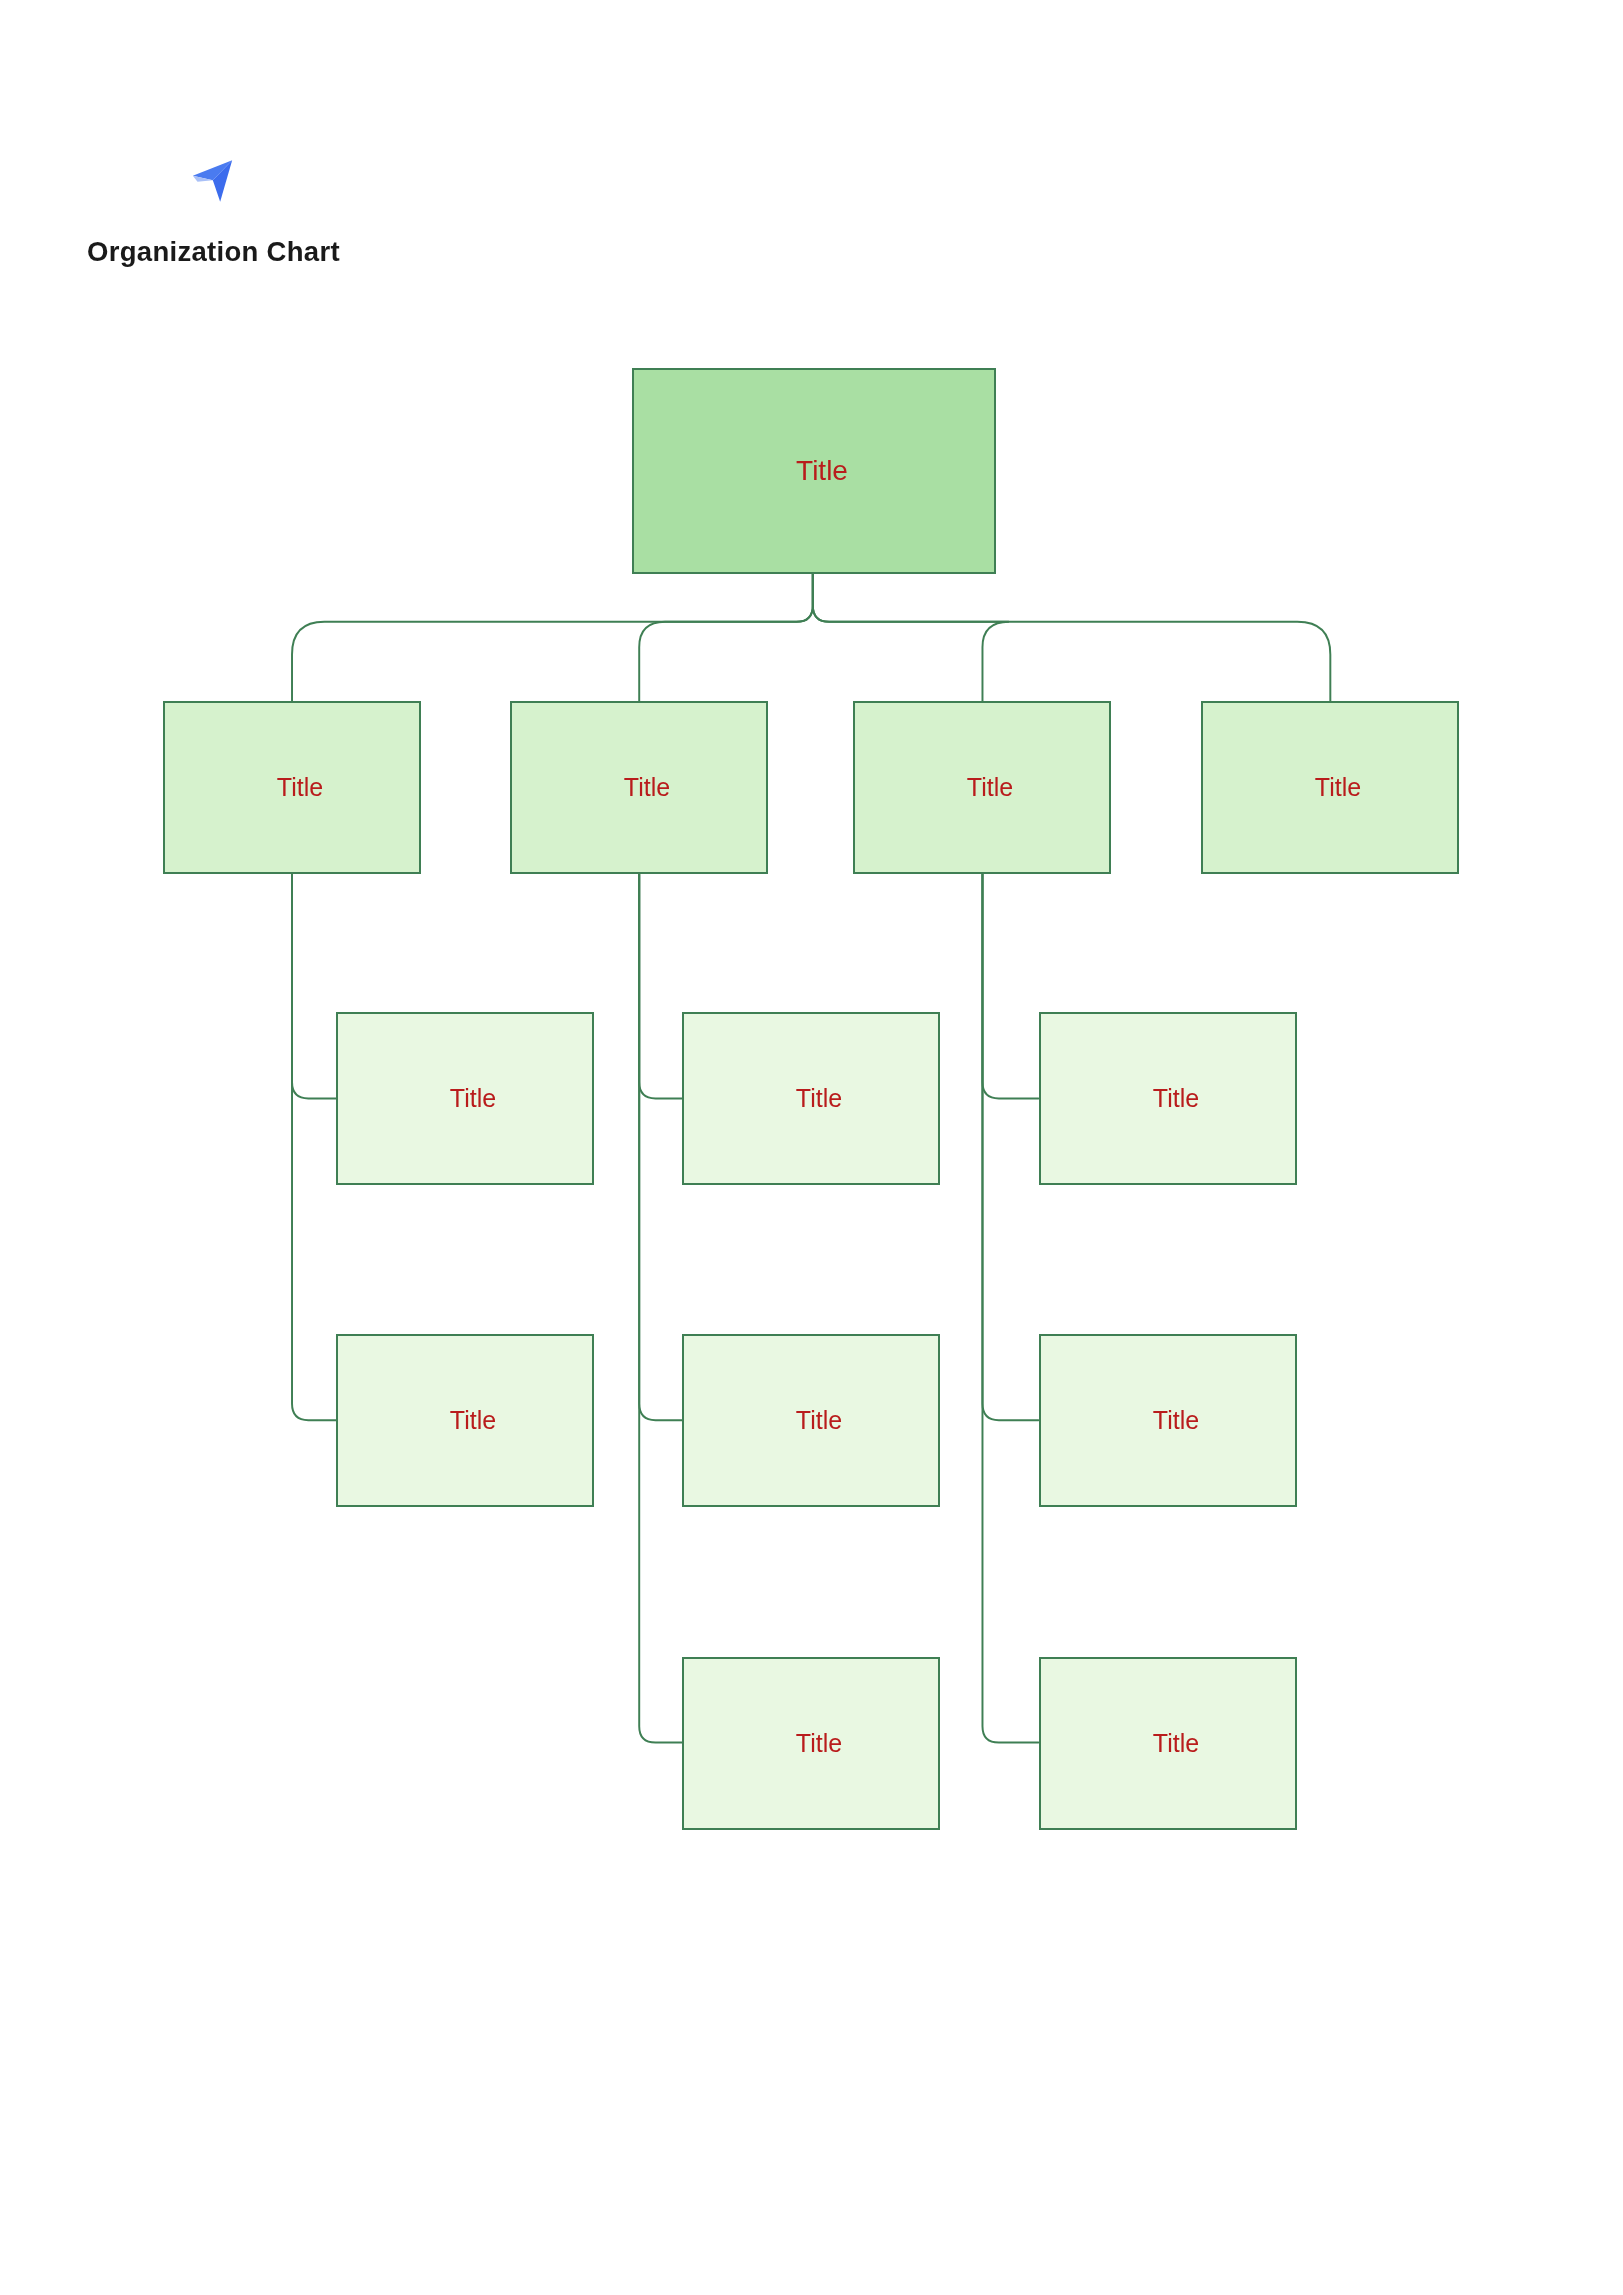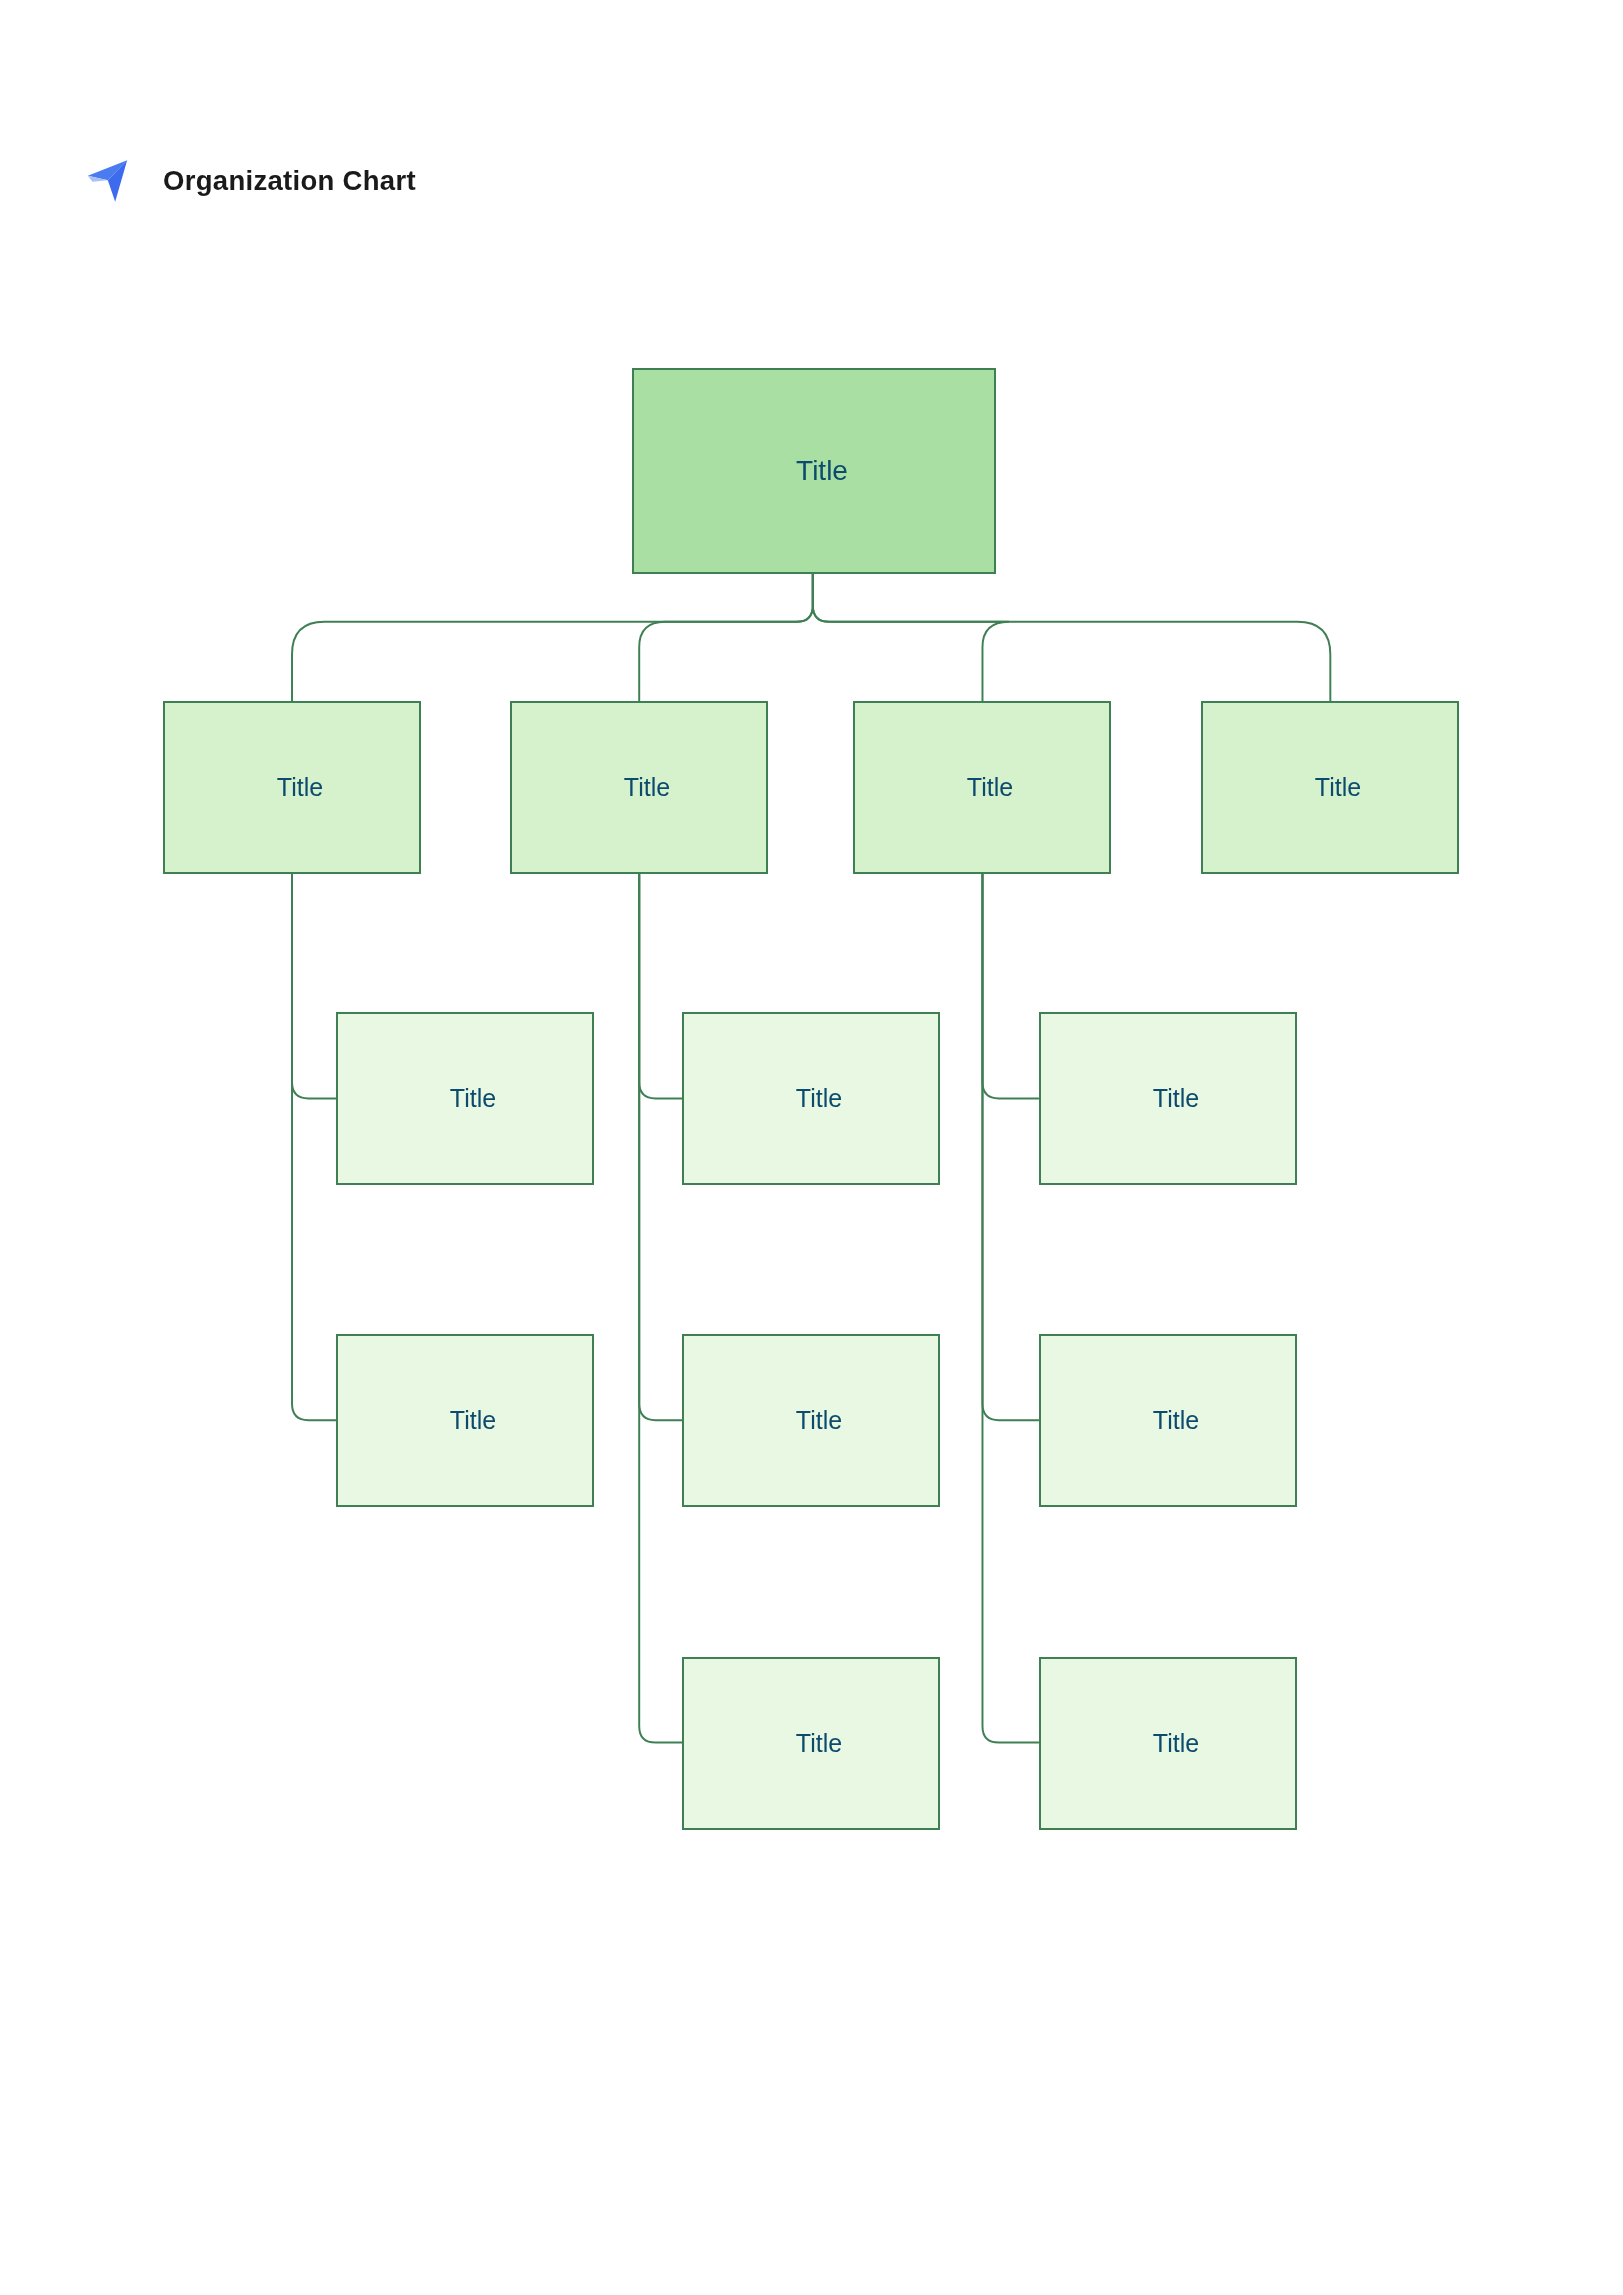--- a/index.html
+++ b/index.html
@@ -5,35 +5,35 @@
   html, body { margin: 0; padding: 0; }
   body {
     width: 1623px; height: 2295px;
     background: #ffffff;
     position: relative;
     overflow: hidden;
     font-family: "Liberation Sans", "DejaVu Sans", sans-serif;
   }
   .header {
     position: absolute; left: 87px; top: 159px;
-    display: flex; align-items: center; gap: 33px;
+    display: flex; align-items: center; gap: 33px; flex-direction: column;
   }
   .logo { width: 43px; height: 44px; flex: 0 0 auto; }
   .header-title {
     font-size: 27.5px; font-weight: bold; color: #1a1a1a;
     letter-spacing: 0.3px; white-space: nowrap;
   }
   .connectors { position: absolute; left: 0; top: 0; }
   .connectors path {
     fill: none; stroke: #3f7f54; stroke-width: 3px; stroke-linecap: round;
   }
   .node {
     position: absolute; box-sizing: border-box;
     display: flex; align-items: center; justify-content: center;
-    color: #0c4a6e; text-align: center; padding-left: 16px;
+    color: #b91c1c; text-align: center; padding-left: 16px;
   }
   .node-root {
     left: 632px; top: 368px; width: 364px; height: 206px;
     background: #a9dfa3; border: 2.6px solid #3f7f54; font-size: 28px;
   }
   .node-l2 {
     top: 701px; width: 258px; height: 173px;
     background: #d6f2cd; border: 2.6px solid #3f7f54; font-size: 25px;
   }
   .node-l3 {

